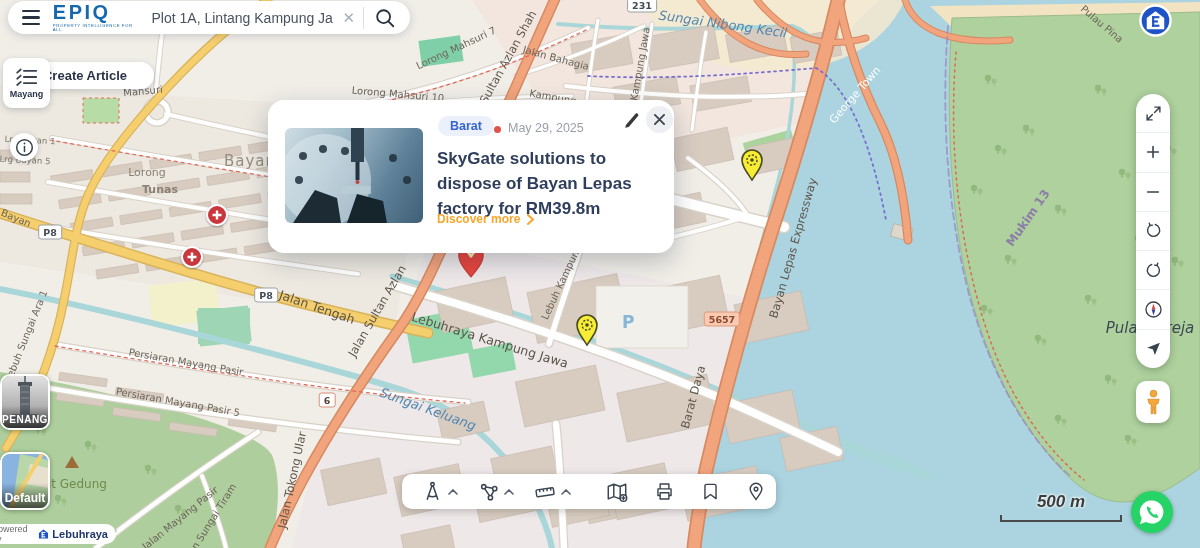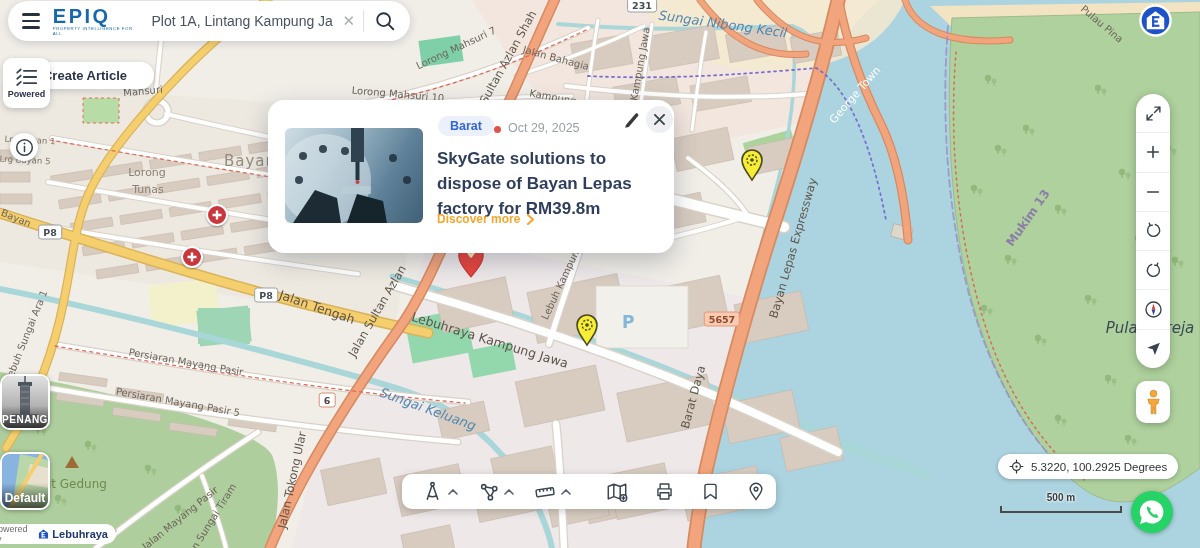--- a/index.html
+++ b/index.html
@@ -25,21 +25,21 @@
     padding:1px 4px;border-radius:3px;border:1px solid #999;}
   .sh-p8{background:#fff;border-color:#9aa0a6;color:#434c55;}
   .sh-6{background:#fff;border-color:#d88d74;color:#55443c;}
   .sh-3113{background:#f9c9b2;border-color:#e09a78;color:#8a4a2e;}
   
   .marker{position:absolute;z-index:2;}
   .hospital{width:22px;height:22px;border-radius:50%;background:#c9373d;border:2px solid #fff;
     box-shadow:0 1px 2px rgba(0,0,0,.35);display:flex;align-items:center;justify-content:center;}
   .parking{position:absolute;z-index:1;font:bold 17px "DejaVu Sans",sans-serif;color:#84b7d9;}
   
-  .searchbar{position:absolute;left:8px;top:1px;width:402px;height:40px;background:#fff;border-radius:21px;
+  .searchbar{position:absolute;left:8px;top:1px;width:402px;height:33px;background:#fff;border-radius:21px;
     z-index:10;display:flex;align-items:center;box-shadow:0 2px 8px rgba(30,40,60,.18);padding:0 12px 0 14px;}
   .hamburger{width:20px;display:flex;flex-direction:column;gap:4px;cursor:pointer;}
   .hamburger span{display:block;height:2.6px;border-radius:2px;background:#27313f;}
   .logo-block{margin-left:13px;display:flex;flex-direction:column;line-height:1;}
   .logo-text{font-weight:bold;font-size:20px;color:#1568ac;letter-spacing:2.5px;}
   .logo-tag{font-size:4.3px;letter-spacing:.55px;color:#1568ac;margin-top:1.5px;}
   .search-input{border:none;outline:none;flex:1;margin-left:16px;font-size:14px;color:#495361;
     font-family:"Liberation Sans",sans-serif;background:transparent;}
   .clear-x{color:#a6adb5;font-size:15px;padding:0 8px;cursor:pointer;}
   .vdiv{width:1px;height:22px;background:#dde1e5;}
@@ -80,22 +80,22 @@
     z-index:8;box-shadow:0 2px 8px rgba(0,0,0,.25);display:flex;flex-direction:column;align-items:stretch;}
   .rt-item{flex:1;display:flex;align-items:center;justify-content:center;cursor:pointer;color:#39434f;}
   .rt-item + .rt-item{border-top:1px solid #eceff1;}
   .pm-btn{position:absolute;left:1136px;top:381px;width:34px;height:42px;background:#fff;border-radius:10px;
     z-index:8;box-shadow:0 2px 6px rgba(0,0,0,.25);display:flex;align-items:center;justify-content:center;cursor:pointer;}
   
   .coords{position:absolute;left:998px;top:454px;height:25px;padding:0 11px;background:#fff;border-radius:13px;
     z-index:8;display:flex;align-items:center;gap:7px;font-size:11.5px;font-weight:500;color:#2f3338;
     box-shadow:0 1px 4px rgba(0,0,0,.25);}
   .scale-wrap{position:absolute;left:1000px;top:492px;width:122px;z-index:8;}
-  .scale-label{text-align:center;font-size:10px;font-weight:bold;color:#3d3d3d;
-    text-shadow:0 0 3px #fff,0 0 3px #fff;}
+  .scale-label{text-align:center;font-size:17px;font-weight:bold;color:#3d3d3d;
+    text-shadow:0 0 3px #fff,0 0 3px #fff;font-style:italic;}
   .scale-line{margin-top:3px;height:7px;border-left:2px solid #4a4a4a;border-right:2px solid #4a4a4a;
     border-bottom:2px solid #4a4a4a;}
   .wa-btn{position:absolute;left:1131px;top:491px;z-index:9;cursor:pointer;filter:drop-shadow(0 1px 2px rgba(0,0,0,.3));}
   
   .bt-bar{position:absolute;left:402px;top:474px;width:374px;height:35px;background:#fff;border-radius:10px;
     z-index:8;box-shadow:0 2px 8px rgba(0,0,0,.22);display:flex;align-items:center;padding:0 10px;}
   .bt-group{display:flex;align-items:center;gap:5px;padding:0 10px;cursor:pointer;color:#3a4551;}
   .bt-icon{display:flex;align-items:center;justify-content:center;padding:0 13px;cursor:pointer;color:#3a4551;}
   .bt-div{width:1px;height:22px;background:#e3e6ea;margin:0 6px;}
   
@@ -360,21 +360,21 @@
       <span class="ml road-lg" style="left: 508px; top: 57px; transform: translate(-50%, -50%) rotate(-61deg);">Sultan Azlan Shah</span>
       <span class="ml road" style="left: 556px; top: 58px; transform: translate(-50%, -50%) rotate(15deg);">Jalan Bahagia</span>
       <span class="ml road" style="left: 456px; top: 48px; transform: translate(-50%, -50%) rotate(-25deg);">Lorong Mahsuri 7</span>
       <span class="ml road" style="left: 398px; top: 94px; transform: translate(-50%, -50%) rotate(5deg);">Lorong Mahsuri 10</span>
       <span class="ml road" style="left: 553px; top: 97px; transform: translate(-50%, -50%) rotate(10deg);">Kampung</span>
       <span class="ml road" style="left: 640px; top: 64px; transform: translate(-50%, -50%) rotate(-80deg);">Kampung Jawa</span>
       <span class="ml onroad" style="left: 855px; top: 95px; transform: translate(-50%, -50%) rotate(-49deg);">George Town</span>
       <span class="ml road" style="left: 1102px; top: 24px; transform: translate(-50%, -50%) rotate(40deg);">Pulau Pina</span>
       <span class="ml road" style="left: 143px; top: 91px; transform: translate(-50%, -50%) rotate(-5deg);">Mahsuri</span>
       <span class="ml place" style="left: 147px; top: 172px; transform: translate(-50%, -50%) rotate(0deg);">Lorong</span>
-      <span class="ml place" style="left: 148px; top: 189px; transform: translate(-50%, -50%) rotate(0deg);">Tunas</span>
+      <span class="ml place" style="left: 160px; top: 189px; transform: translate(-50%, -50%) rotate(0deg); font-weight: bold;">Tunas</span>
       <span class="ml city" style="left: 250px; top: 161px; transform: translate(-50%, -50%) rotate(0deg);">Bayan</span>
       <span class="ml road" style="left: 16px; top: 218px; transform: translate(-50%, -50%) rotate(22deg);">Bayan</span>
       <span class="ml road" style="left: 26px; top: 336px; transform: translate(-50%, -50%) rotate(-68deg);">Lebuh Sungai Ara 1</span>
       <span class="ml road" style="left: 186px; top: 362px; transform: translate(-50%, -50%) rotate(10deg);">Persiaran Mayang Pasir</span>
       <span class="ml road" style="left: 178px; top: 402px; transform: translate(-50%, -50%) rotate(10deg);">Persiaran Mayang Pasir 5</span>
       <span class="ml road-xl" style="left: 317px; top: 307px; transform: translate(-50%, -50%) rotate(19deg);">Jalan Tengah</span>
       <span class="ml road-lg" style="left: 377px; top: 311px; transform: translate(-50%, -50%) rotate(-60deg);">Jalan Sultan Azlan</span>
       <span class="ml road-lg" style="left: 292px; top: 480px; transform: translate(-50%, -50%) rotate(-78deg);">Jalan Tokong Ular</span>
       <span class="ml road" style="left: 180px; top: 518px; transform: translate(-50%, -50%) rotate(-39deg);">Jalan Mayang Pasir</span>
       <span class="ml road" style="left: 209px; top: 524px; transform: translate(-50%, -50%) rotate(-58deg);">Jalan Sungai Tiram</span>
@@ -453,21 +453,21 @@
   </div>
   <div class="legends">
     <svg width="23" height="18" viewBox="0 0 26 20" fill="none" stroke="#39434f" stroke-width="2" stroke-linecap="round">
       <path d="M2.5 5 L6.5 1.5"></path>
         <path d="M10 3 H24"></path>
       <path d="M2.5 12 L6.5 8.5"></path>
         <path d="M10 10 H24"></path>
       <path d="M2.5 19 L6.5 15.5"></path>
         <path d="M10 17 H24"></path>
     </svg>
-    <span class="lbl">Powered</span>
+    <span class="lbl">Mayang</span>
   </div>
   <div class="info-btn">
     <svg width="19" height="19" viewBox="0 0 20 20" fill="none" stroke="#39434f" stroke-width="1.6">
       <circle cx="10" cy="10" r="8.2"></circle>
         <path d="M10 9 V14.2" stroke-linecap="round"></path>
         <circle cx="10" cy="5.8" r="1" fill="#39434f" stroke="none"></circle>
     </svg>
   </div>
 
   <div class="brand-circle">
@@ -499,21 +499,21 @@
         <rect x="66" y="0" width="13" height="34" fill="#2e4250"></rect>
         <rect x="70.5" y="34" width="4" height="18" fill="#24343e"></rect>
         <circle cx="72.5" cy="54" r="2" fill="#c04040"></circle>
         <rect x="56" y="58" width="30" height="8" fill="#b9cdd6" opacity=".8"></rect>
         <path d="M8 95 L30 62 L52 70 L56 95 Z" fill="#1d2b34"></path>
         <path d="M62 95 L72 66 L98 73 L102 95 Z" fill="#16242c"></path>
       </svg>
     </div>
     <span class="badge">Barat</span>
     <span class="date-dot"></span>
-    <span class="news-date">Oct 29, 2025</span>
+    <span class="news-date">May 29, 2025</span>
     <div class="news-title">SkyGate solutions to dispose of Bayan Lepas factory for RM39.8m</div>
     <div class="cta">
       <span>Discover more</span>
       <svg width="7" height="11" viewBox="0 0 7 11">
         <path d="M1 1 L6 5.5 L1 10" fill="none" stroke="#f5a62b" stroke-width="2" stroke-linecap="round"></path>
       </svg>
     </div>
     <span class="edit-ic">
       <svg width="20" height="20" viewBox="0 0 22 22">
         <path d="M4.5 16.2 L15.1 3.8 C15.1 3.8 16.2 3 17.3 4 C18.4 5 17.9 6.2 17.9 6.2 L7.4 18.6 L3.4 19.6 Z" fill="#3a3a3a"></path>
@@ -567,28 +567,20 @@
         </svg>
     </div>
   </div>
   <div class="pm-btn">
     <svg width="17" height="27" viewBox="0 0 18 28">
       <circle cx="9" cy="4.6" r="3.6" fill="#f6a73b" stroke="#d28a20" stroke-width=".8"></circle>
       <path d="M3 10.5 H15 L13.5 15.5 H11.5 L11.5 26 H9.7 L9.3 19 H8.7 L8.3 26 H6.5 L6.5 15.5 H4.5 Z" fill="#f6a73b" stroke="#d28a20" stroke-width=".8" stroke-linejoin="round"></path>
     </svg>
   </div>
 
-  <div class="coords">
-    <svg width="15" height="15" viewBox="0 0 20 20" fill="none" stroke="#2f3338" stroke-width="1.6">
-      <circle cx="10" cy="10" r="5.2"></circle>
-        <circle cx="10" cy="10" r="1.5" fill="#2f3338" stroke="none"></circle>
-      <path d="M10 1.5 V4.3 M10 15.7 V18.5 M1.5 10 H4.3 M15.7 10 H18.5" stroke-linecap="round"></path>
-    </svg>
-    <span>5.3220, 100.2925 Degrees</span>
-  </div>
   <div class="scale-wrap">
     <div class="scale-label">500 m</div>
     <div class="scale-line"></div>
   </div>
   <div class="wa-btn">
     <svg width="42" height="42" viewBox="0 0 42 42">
       <circle cx="21" cy="21" r="21" fill="#25d366"></circle>
       <path d="M21 9.5 a11.5 11.5 0 1 1 -5.9 21.4 L9 33 l1.7 -5.7 A11.5 11.5 0 0 1 21 9.5 Z" fill="#fff"></path>
       <path d="M16.2 15.3 c-.8 2.8 1 6.8 4.2 9.4 c2.8 2.2 5.6 2.7 7.2 1.5 l-2.2 -3.3 l-2.2 .9 c-1.7 -.9 -3.3 -2.6 -4.2 -4.2 l.9 -2.2 Z" fill="#25d366"></path>
     </svg>

